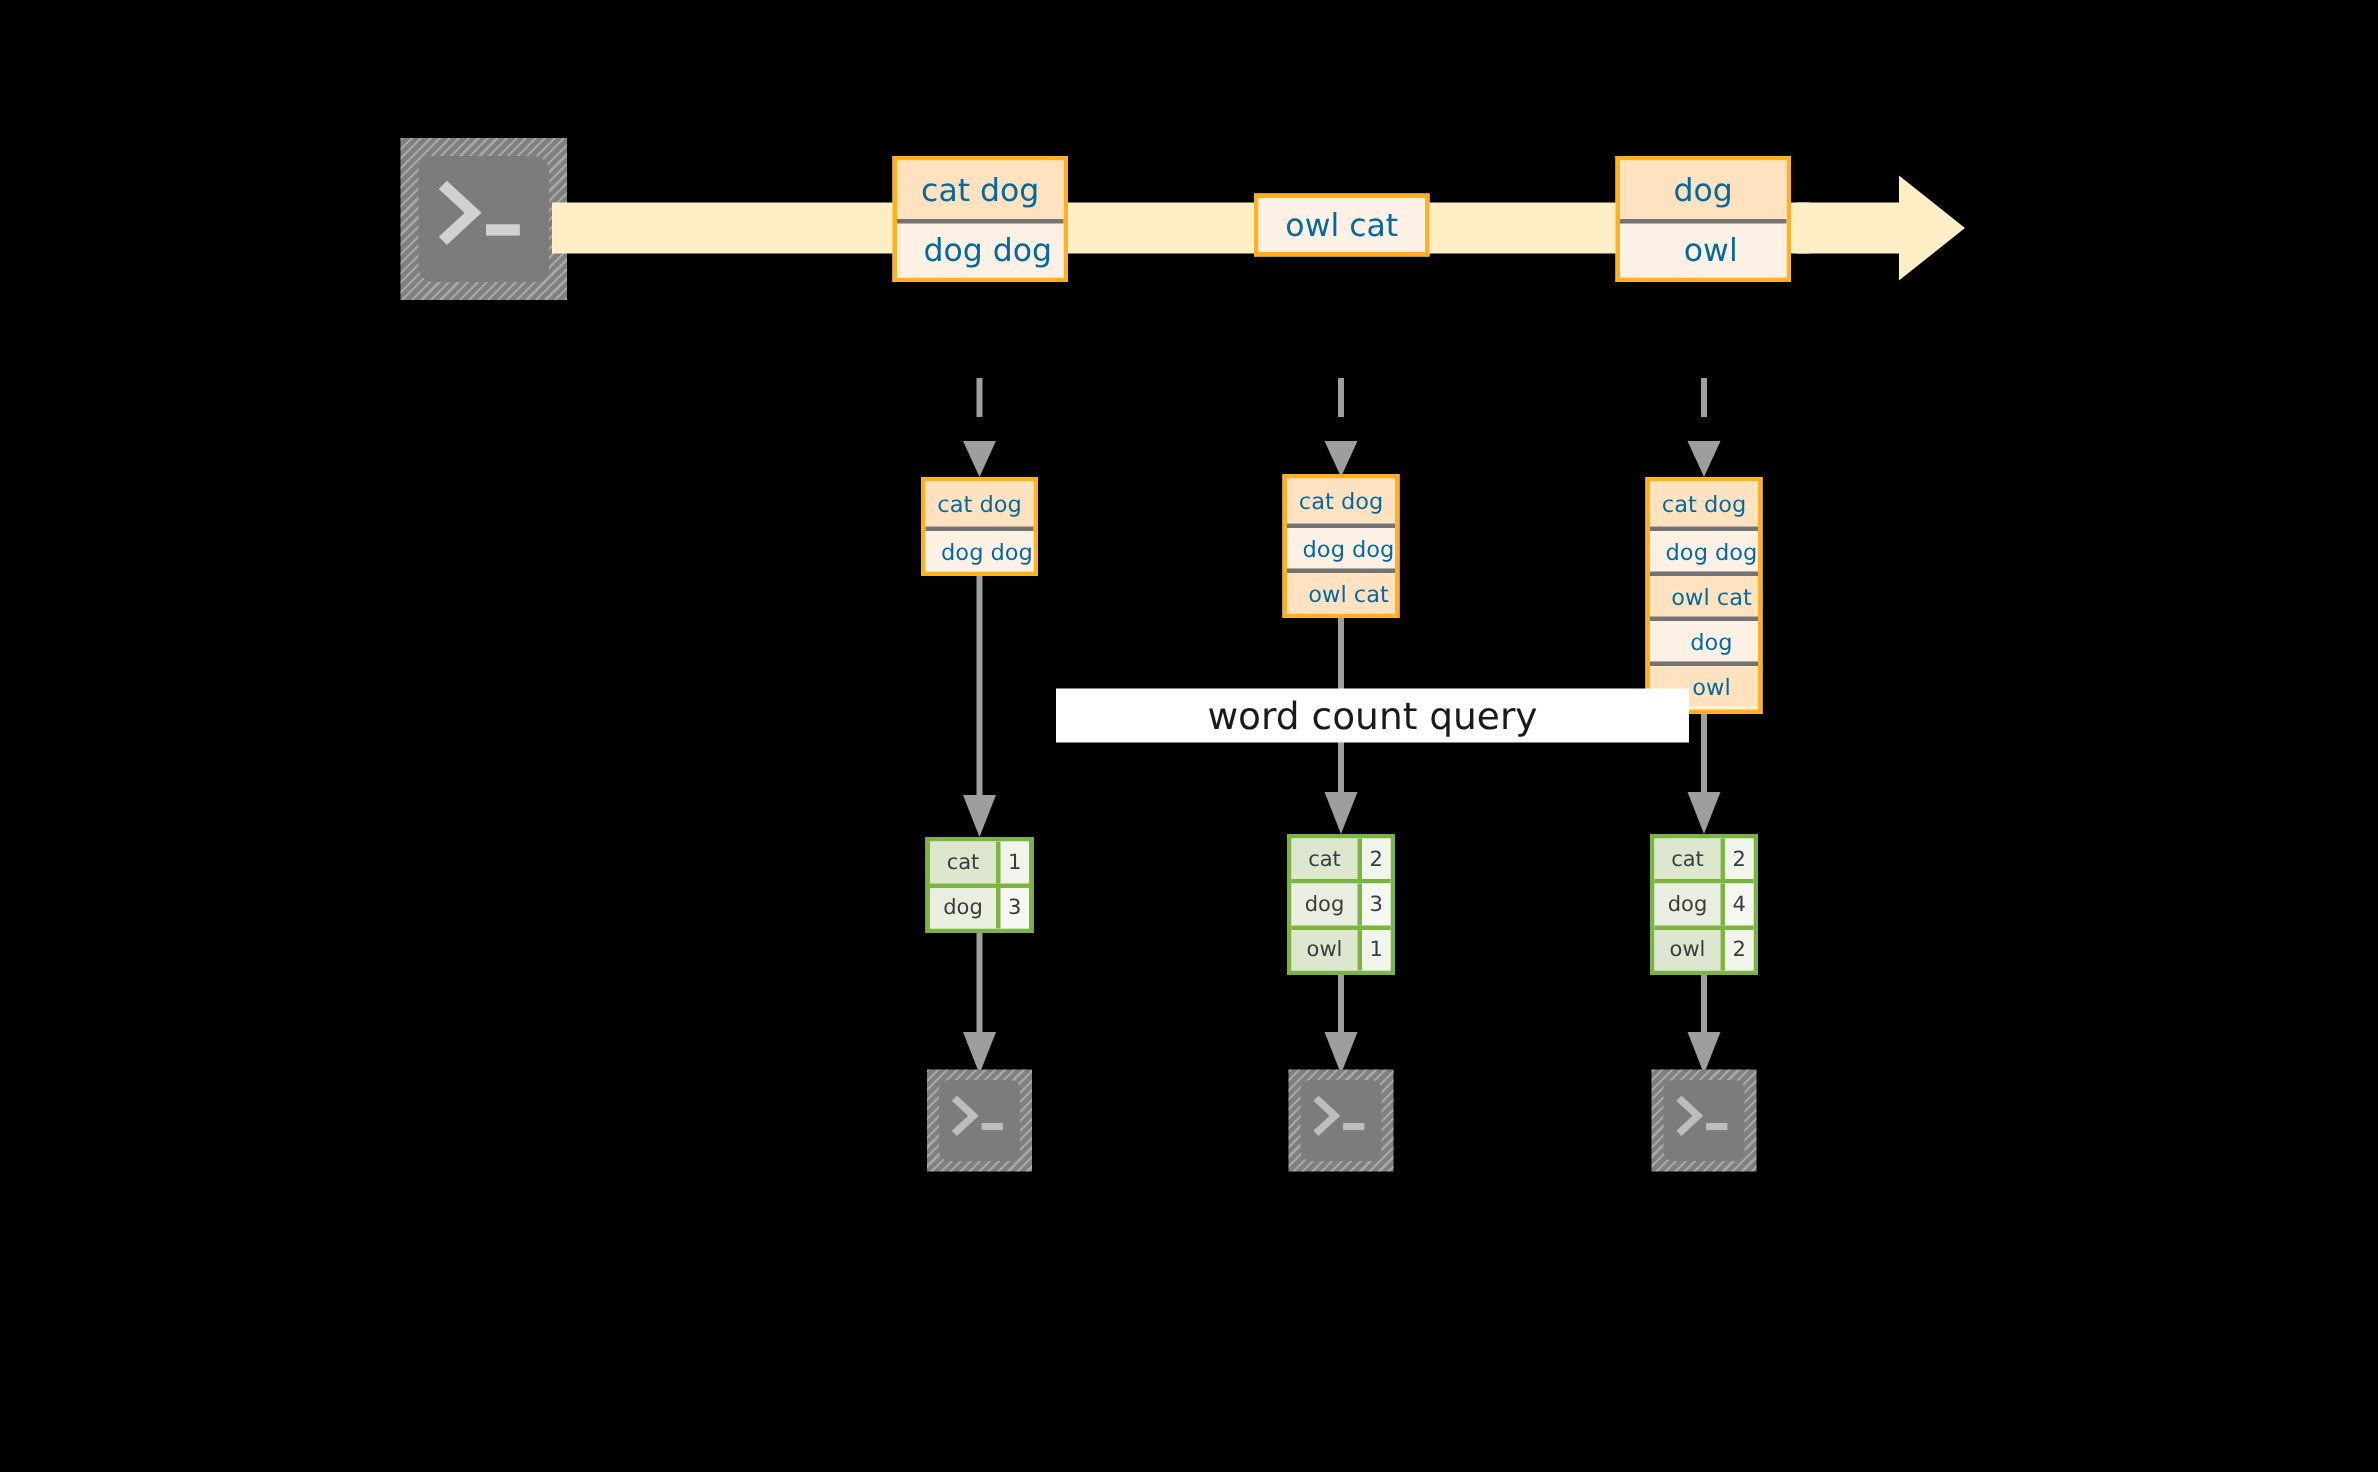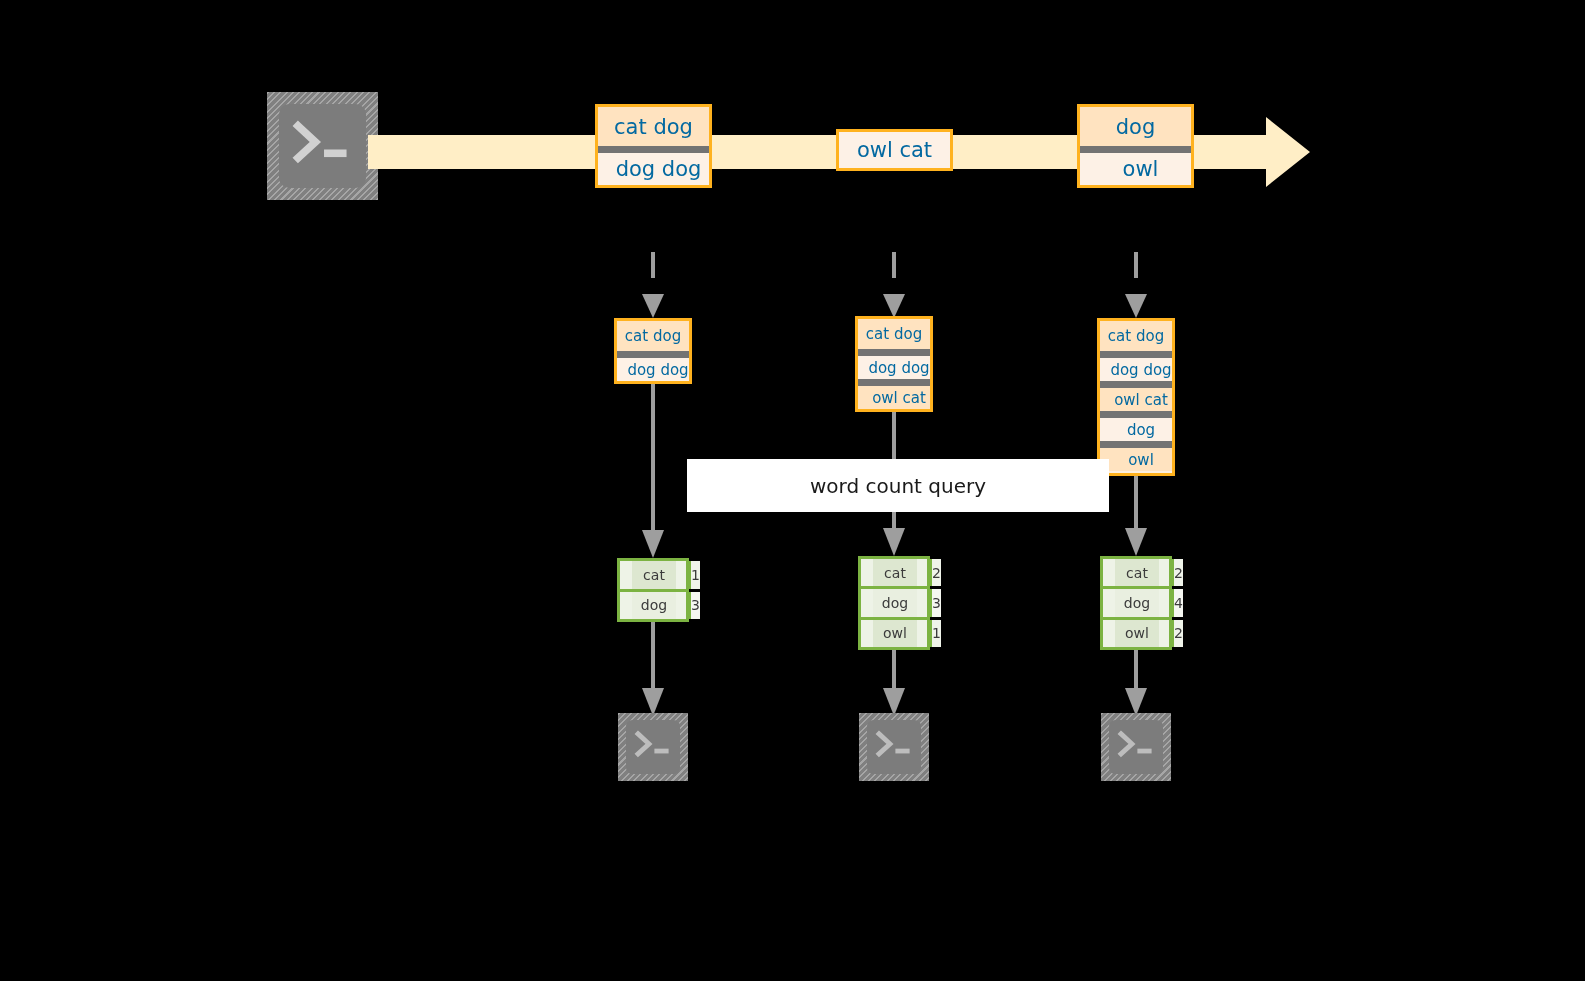--- a/index.html
+++ b/index.html
@@ -63,41 +63,40 @@
     text-align: center;
     color: #0369a1;
     white-space: nowrap;
     overflow: hidden;
     display: flex;
     align-items: center;
     justify-content: center;
   }
   .rec-row.shade-a { background: #ffe3c0; }
   .rec-row.shade-b { background: #fdf1e6; }
-  .rec-row + .rec-row { border-top: 7px solid #737373; padding-left: 10px; }
+  .rec-row + .rec-row { border-top: 3px solid #737373; padding-left: 10px; }
 
   
   .res-box {
     position: absolute;
     box-sizing: border-box;
     border: 3px solid #7cb342;
     background: #eef3e7;
     display: flex;
     flex-direction: column;
   }
   .res-row { display: flex; flex: 1 1 auto; }
   .res-row + .res-row { border-top: 3px solid #7cb342; }
   .res-cell {
     box-sizing: border-box;
     display: flex;
     align-items: center;
     justify-content: center;
     color: #3b3b3b;
     white-space: nowrap;
-    margin-left: 12px;
   }
   .res-cell.key { flex: 0 0 auto; background: #dde7d0; }
   .res-cell.val { flex: 1 1 auto; background: #f0f4ea; border-left: 3px solid #7cb342; }
   .res-row.alt .res-cell.key { background: #e9efe0; }
   .res-row.alt .res-cell.val { background: #f5f7f1; }
 
   
   .conn { position: absolute; overflow: visible; }
 
   
@@ -269,17 +268,17 @@
 
   <div class="terminal" style="left:1101px; top:713px; width:70px; height:68px;">
     <div class="tinner">
       <svg viewBox="0 0 100 100" preserveAspectRatio="none">
         <path d="M22 26 L42 45 L22 64" fill="none" stroke="#c9c9c9" stroke-width="9" stroke-linecap="square" opacity="0.85"></path>
         <rect x="52" y="54" width="26" height="9" fill="#c9c9c9" opacity="0.85"></rect>
       </svg>
     </div>
   </div>
 
-  <div class="banner" style="left:687px; top:459px; width:422px; height:53px; font-size:20px;">
+  <div class="banner" style="left:704px; top:459px; width:422px; height:36px; font-size:25px;">
     <span>word count query</span>
   </div>
 
 </div>
 
 </body></html>

